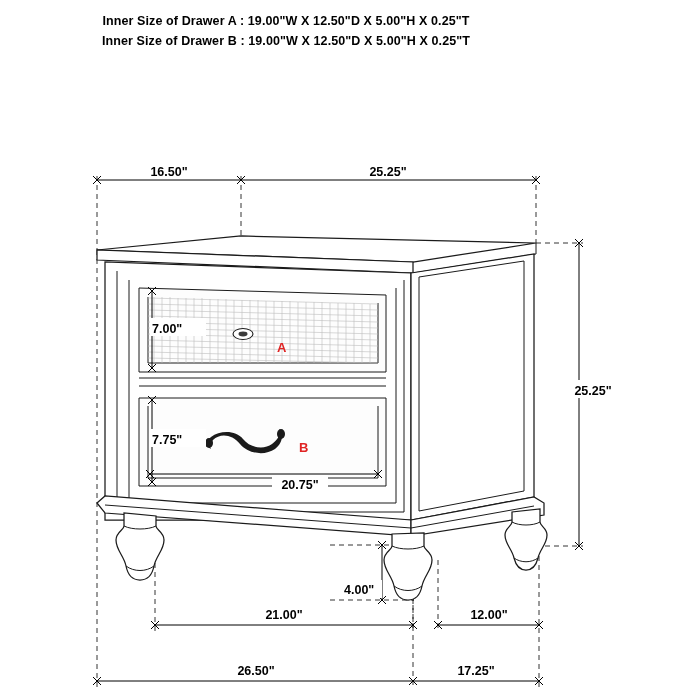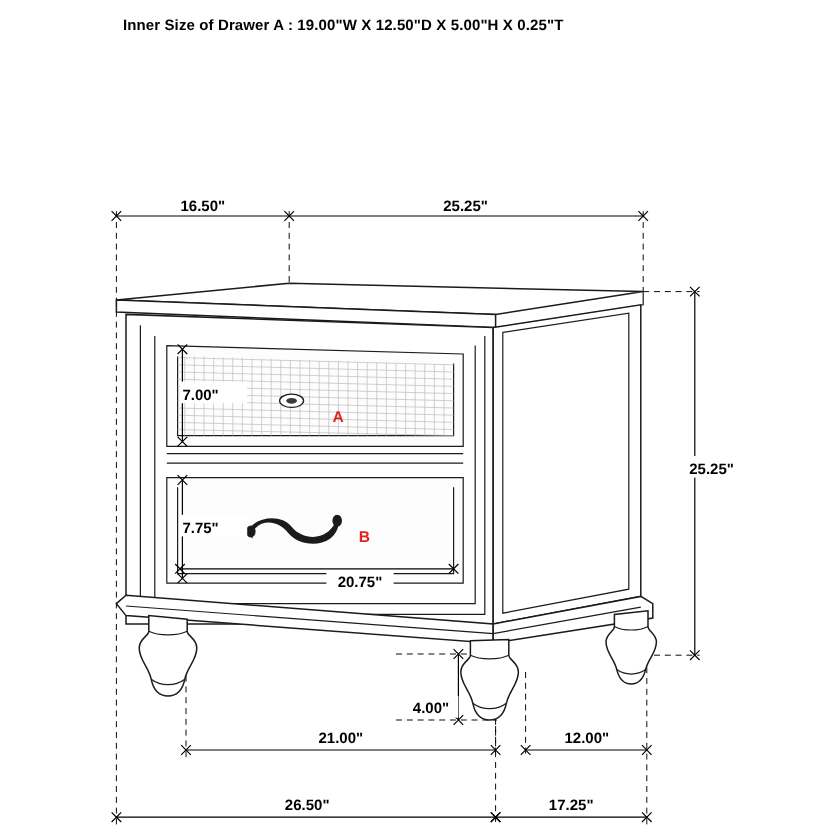--- a/index.html
+++ b/index.html
@@ -56,20 +56,21 @@
   .panel { fill: #fdfdfd; stroke: #1b1b1b; stroke-width: 1; }
   .weave { stroke: #bdbdbd; stroke-width: 0.6; fill: none; }
   .handle { fill: #1b1b1b; }
 </style>
 </head>
 <body>
 
 <div id="stage">
 
   <div class="hdr" id="hdr1">Inner Size of Drawer A : 19.00"W X 12.50"D X 5.00"H X  0.25"T</div>
+  <div class="hdr" id="hdr2">Inner Size of Drawer B : 19.00"W X 12.50"D X 5.00"H X  0.25"T</div>
 
   <svg id="dwg" width="700" height="700" viewBox="0 0 700 700">
 
     <g>
 
       <path class="ext" d="M97 176 L97 250"></path>
       <path class="ext" d="M241 176 L241 245"></path>
       <path class="ext" d="M536 176 L536 243"></path>
 
       <path class="ext" d="M536 243 L583 243"></path>

